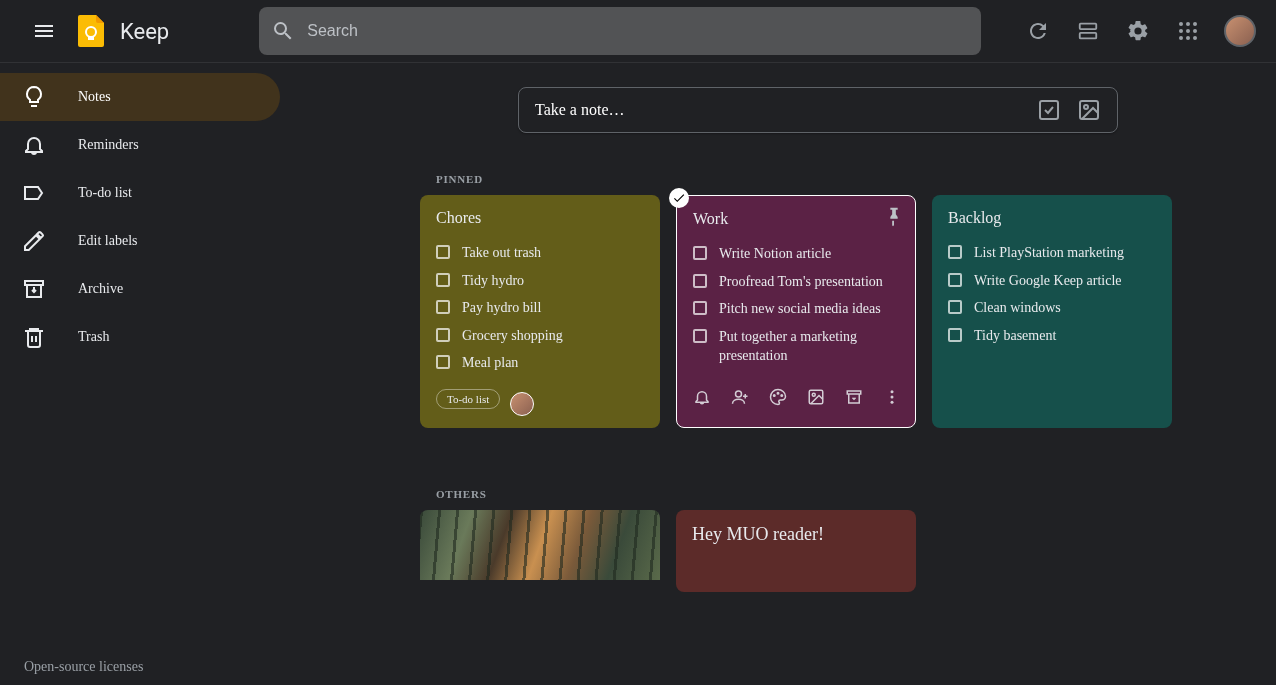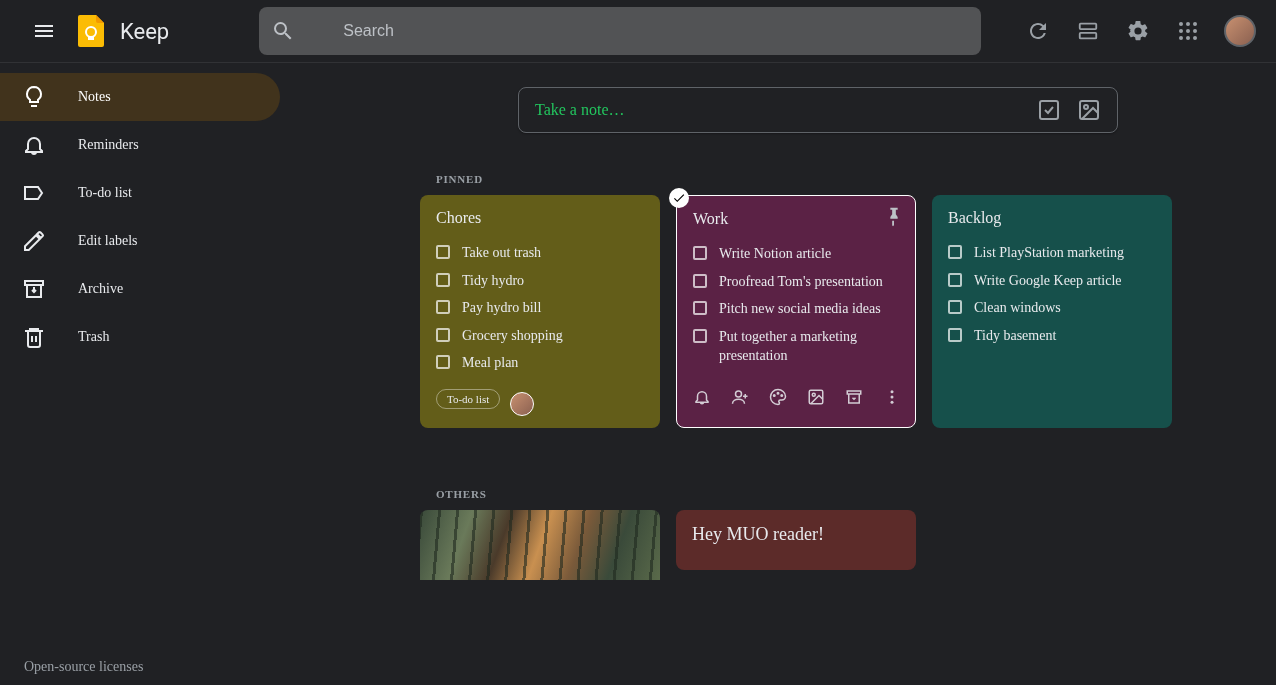--- a/index.html
+++ b/index.html
@@ -37,21 +37,20 @@
 }
 .search-box {
   margin-left: 90px;
   width: 722px;
   height: 48px;
   background: #525355;
   border-radius: 8px;
   display: flex;
   align-items: center;
   padding: 0 12px;
-  gap: 36px;
 }
 .search-icon { margin-right: 12px; }
 .search-input {
   flex: 1;
   background: transparent;
   border: none;
   outline: none;
   color: #e8eaed;
   font-size: 16px;
 }
@@ -116,21 +115,21 @@
   border: 1px solid #5f6368;
   border-radius: 8px;
   display: flex;
   align-items: center;
   padding: 0 16px;
   margin: 0 auto 40px;
   box-shadow: 0 1px 2px rgba(0,0,0,0.3);
 }
 .take-note-text {
   flex: 1;
-  color: #22c55e;
+  color: #ffffff;
   font-size: 16px;
   font-weight: 500;
 }
 .take-note-actions { display: flex; gap: 16px; }
 .section-label {
   font-size: 11px;
   font-weight: 700;
   letter-spacing: 0.8px;
   color: #9aa0a6;
   text-transform: uppercase;
@@ -481,18 +480,18 @@
         <div class="checklist-item">
             <div class="checkbox"></div>
             <span>Tidy basement</span>
           </div>
       </div>
     </div>
 
     <div class="section-label">OTHERS</div>
     <div class="notes-grid">
       <div class="image-note"></div>
-      <div class="note-card card-maroon" style="height:60px;">
+      <div class="note-card card-maroon" style="height:82px;">
         <div class="note-title" style="font-size:18px;">Hey MUO reader!</div>
       </div>
     </div>
   </div>
 </div>
 
 </body></html>

